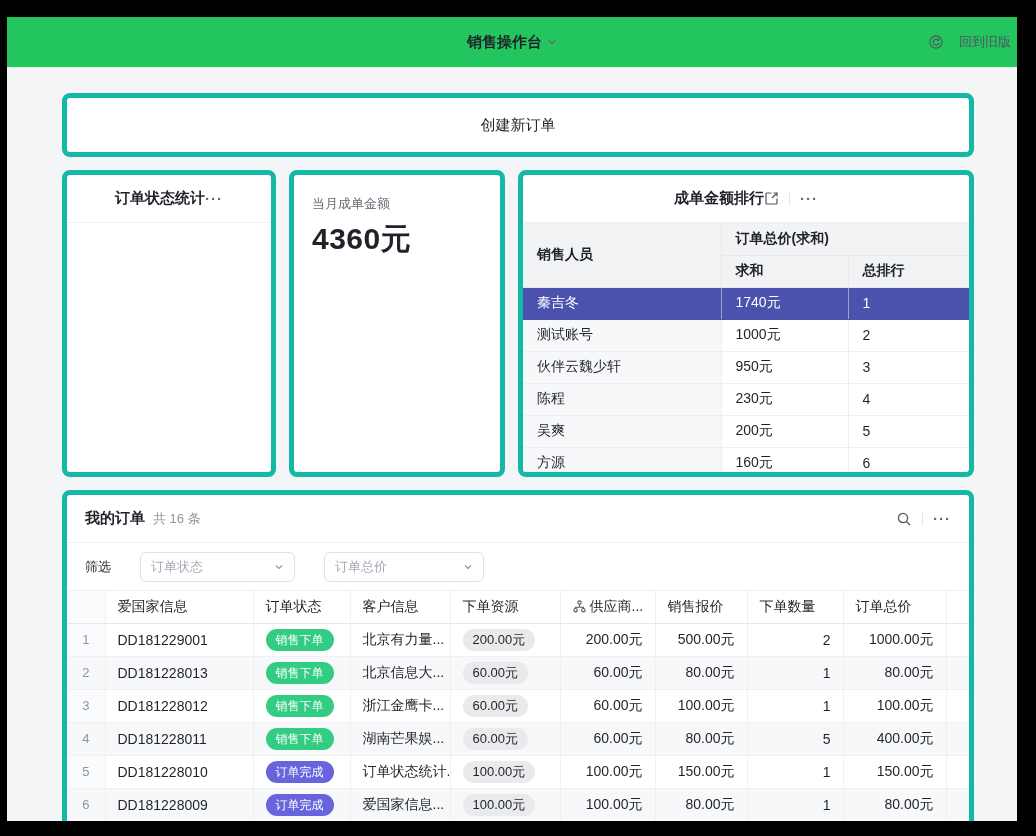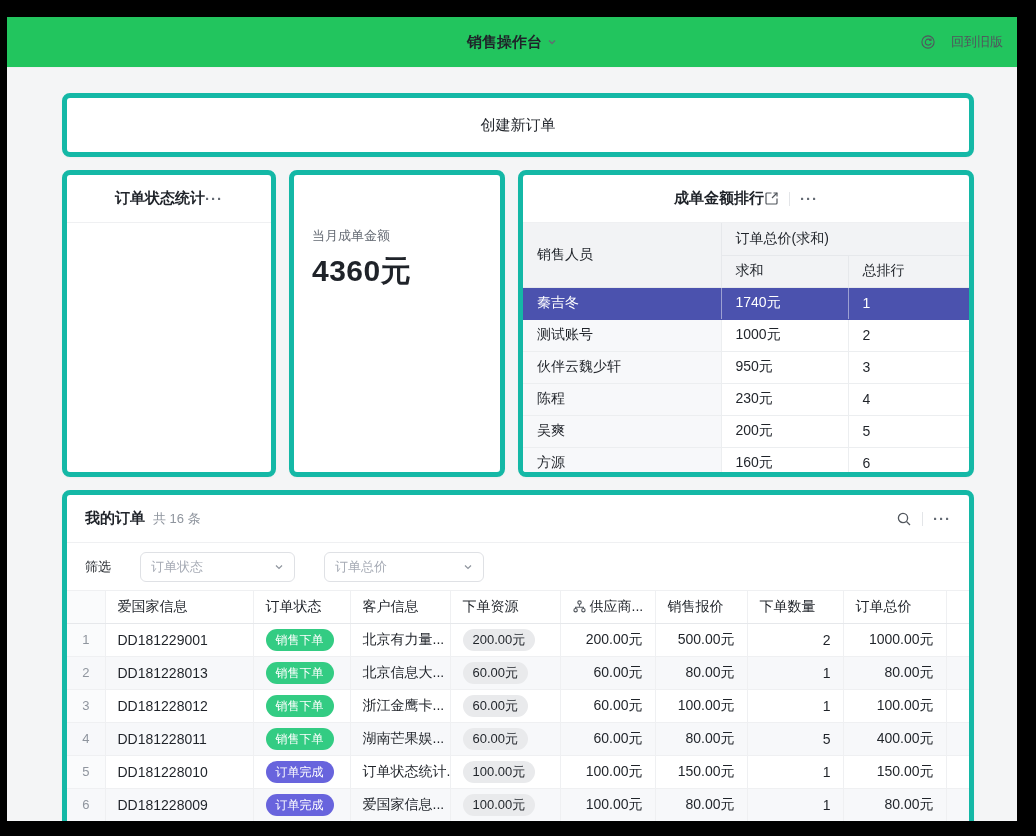--- a/index.html
+++ b/index.html
@@ -14,21 +14,21 @@
     position:absolute; left:7px; top:17px; width:1010px; height:804px;
     background:#f4f5f6; overflow:hidden;
   }
   
   .topbar{
     height:51px; background:#22c55e; border-bottom:1px solid #f0f1f2;
     display:flex; align-items:center; justify-content:center; position:relative;
   }
   .topbar-title{ display:flex; align-items:center; gap:5px; font-size:15px; font-weight:600; cursor:pointer;}
   .back-link{
-    position:absolute; right:14px; top:0; height:100%;
+    position:absolute; right:6px; top:0; height:100%;
     display:flex; align-items:center; gap:16px;
     font-size:13px; color:#51565d; cursor:pointer; white-space:nowrap;
   }
   .icon{ display:inline-flex; align-items:center; justify-content:center; }
   svg{ display:block; }
   
   .content{ width:912px; margin-left:55px; }
   .card{
     background:#fff; border-radius:8px; border:5px solid #14b8a6;
     box-shadow:0 1px 2px rgba(31,35,41,.03);
@@ -57,27 +57,27 @@
 
   
   .stats-list{ padding:0 18px; }
   .stats-row{
     height:40px; display:flex; justify-content:space-between; align-items:center;
     border-bottom:1px solid #eff0f2; font-size:14px;
   }
   .stats-row:first-child{ font-weight:700; }
 
   
-  .amount-label{ font-size:13px; color:#646a73;margin-top:32px; }
+  .amount-label{ font-size:13px; color:#646a73; }
   .amount-value{ font-size:30px; font-weight:700; margin-top:6px; letter-spacing:.5px; }
 
   
   .rank-table{ width:100%; border-collapse:collapse; table-layout:fixed; font-size:14px; }
   .rank-table th{
-    background:#f2f3f5; font-weight:400; text-align:left; padding:0 14px;
+    background:#f2f3f5; font-weight:700; text-align:left; padding:0 14px;
     height:32px; border-bottom:1px solid #e6e8eb; border-right:1px solid #e6e8eb;
   }
   .rank-table th:last-child, .rank-table td:last-child{ border-right:none; }
   .rank-table td{
     height:32px; padding:0 14px;
     border-bottom:1px solid #eceef0; border-right:1px solid #eceef0;
   }
   .rank-table td.name{ background:#f7f8fa; }
   .rank-table tbody tr{ cursor:pointer; }
   .rank-table tbody tr:first-child td{

